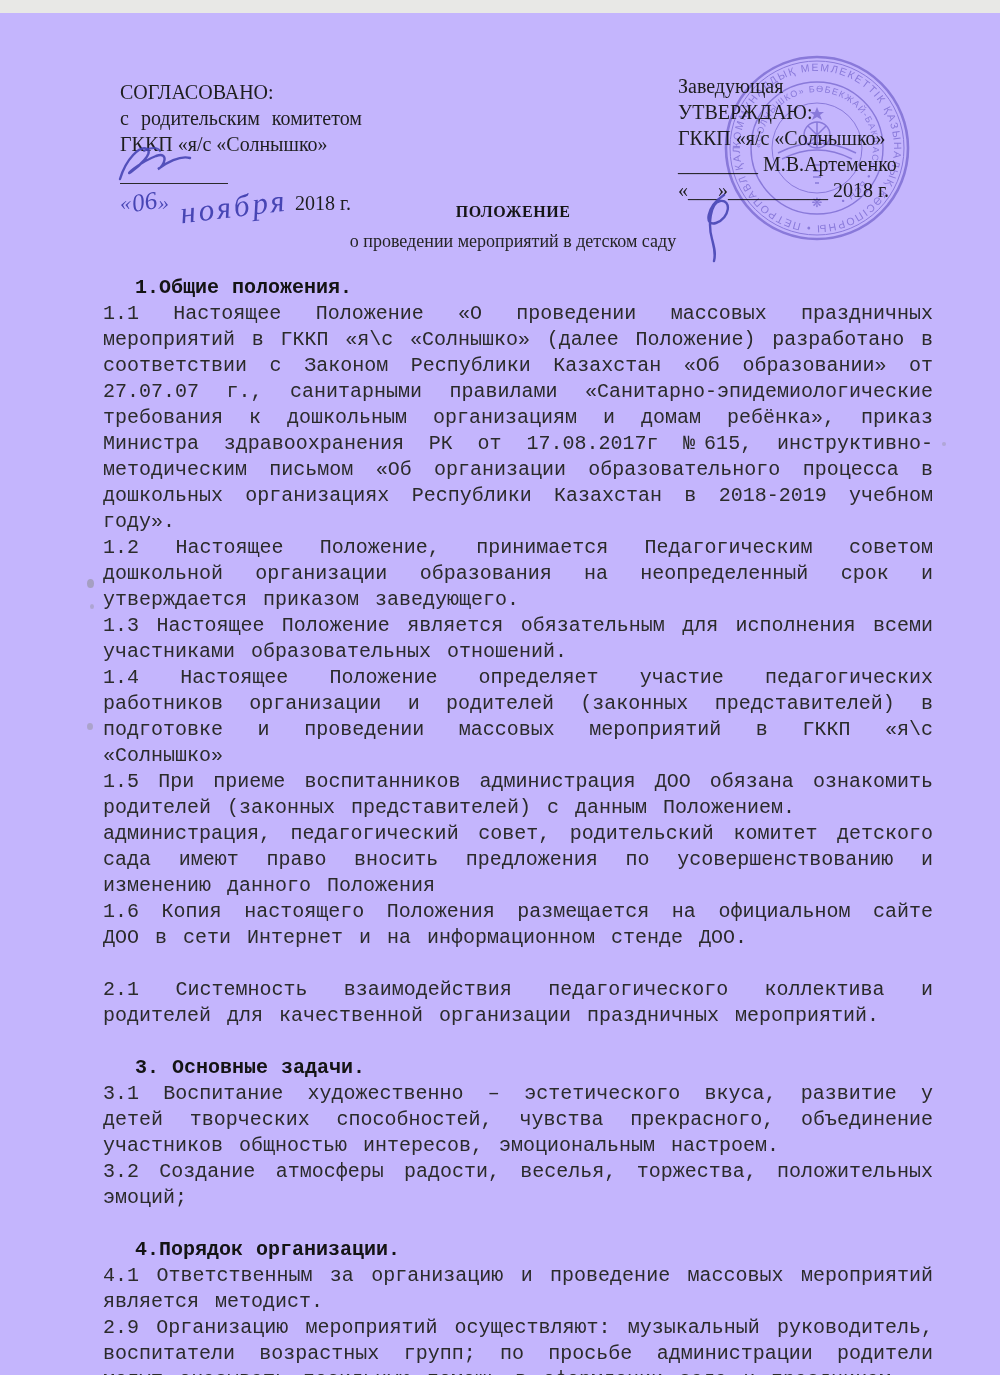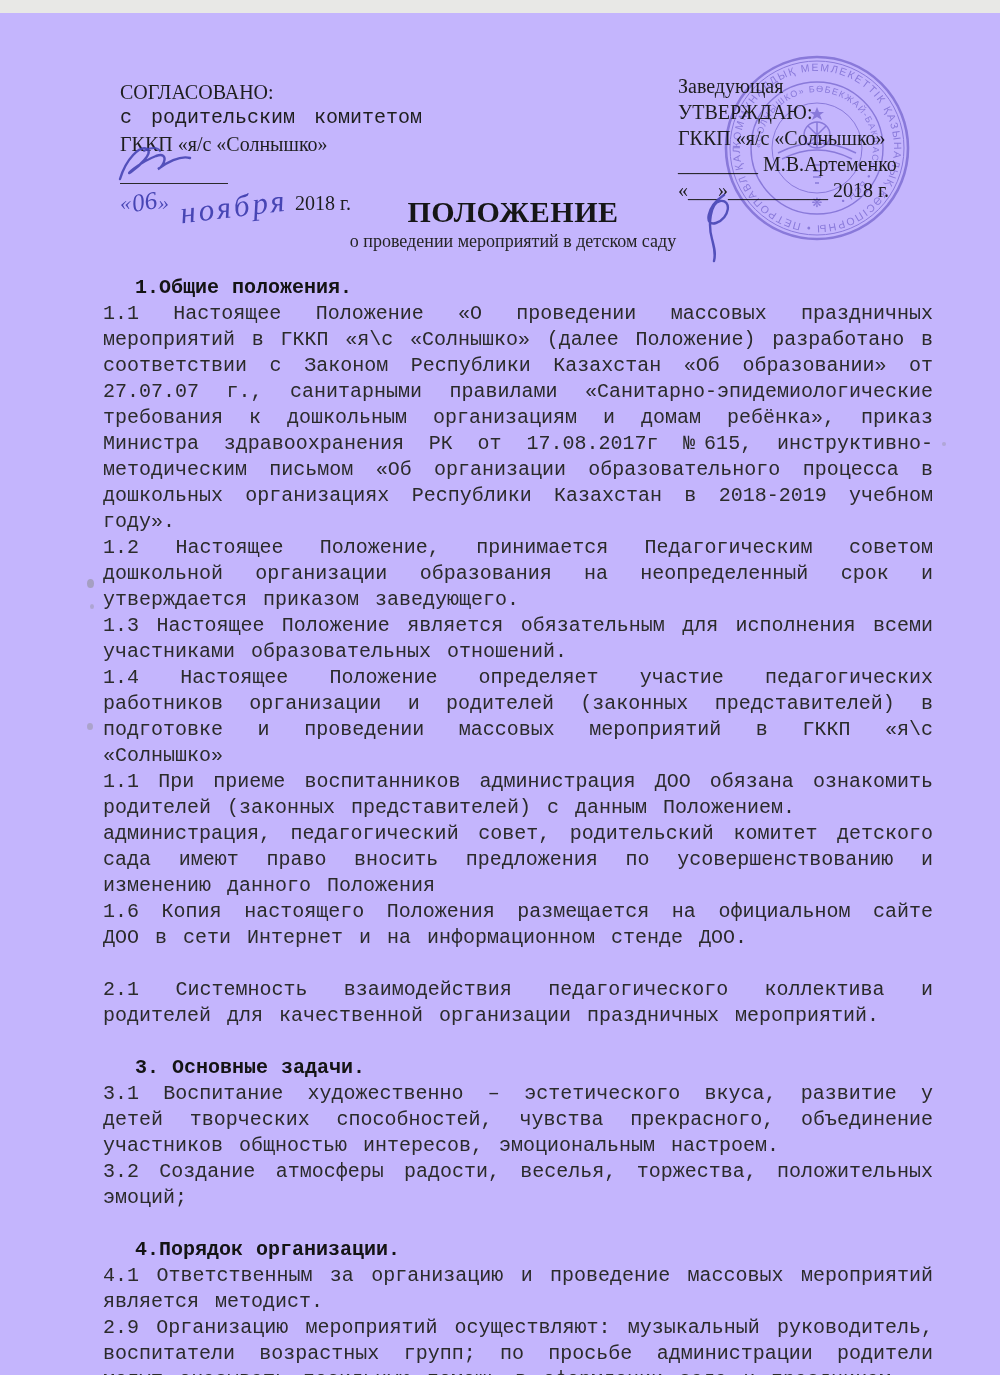--- a/index.html
+++ b/index.html
@@ -12,21 +12,21 @@
     overflow:hidden;
     font-family:"Liberation Serif","DejaVu Serif",serif;
     color:#2b2b2b;
   }
   
   .header { position:relative; height:122px; margin-top:60px; }
   .approval-left {
     position:absolute; left:120px; top:6px;
     font-size:20px; line-height:26px; color:#1e1e1e;
   }
-  .approval-left .wide { word-spacing:7px;font-family:Liberation Mono, monospace; }
+  .approval-left .wide { word-spacing:7px; }
   .approval-right {
     position:absolute; left:678px; top:0px;
     font-size:20px; line-height:26px; color:#1e1e1e;
   }
   .sig-slot { position:relative; height:30px; }
   .sig-line {
     position:absolute; left:0; bottom:3px;
     width:108px; border-bottom:1.6px solid #2a2a2a;
   }
   .sig-left-svg { position:absolute; left:-6px; top:-18px; }
@@ -40,21 +40,21 @@
   }
   
   .stamp {
     position:absolute; left:716px; top:-26px;
     width:202px; height:202px;
     opacity:0.6; mix-blend-mode:multiply;
     pointer-events:none;
   }
   
   .title-area { width:820px; margin-left:103px; text-align:center; margin-top:2px; }
-  .doc-title { font-size:30px; font-weight:bold; line-height:30px; color:#161616; letter-spacing:0.5px; }
+  .doc-title { font-size:16px; font-weight:bold; line-height:30px; color:#161616; letter-spacing:0.5px; }
   .doc-subtitle { font-size:18px; line-height:28px; color:#242424; }
   
   .content {
     width:830px; margin-left:103px; margin-top:20px;
     font-size:20px; line-height:26px;
     text-align:justify; word-spacing:4px;font-family:Liberation Mono, monospace;
   }
   .content h2 {
     font-size:20px; line-height:26px; margin:0; padding-left:32px;
     font-weight:bold; color:#141414; text-align:left; word-spacing:1px;
@@ -137,21 +137,21 @@
   </div>
 
   <div class="content">
 
     <section>
       <h2>1.Общие положения.</h2>
       <p>1.1 Настоящее Положение «О проведении массовых праздничных мероприятий в ГККП «я\с «Солнышко» (далее Положение) разработано в соответствии с Законом Республики Казахстан «Об образовании» от 27.07.07 г., санитарными правилами «Санитарно-эпидемиологические требования к дошкольным организациям и домам ребёнка», приказ Министра здравоохранения РК от 17.08.2017г №615, инструктивно-методическим письмом «Об организации образовательного процесса в дошкольных организациях Республики Казахстан в 2018-2019 учебном году».</p>
       <p>1.2 Настоящее Положение, принимается Педагогическим советом дошкольной организации образования на неопределенный срок и утверждается приказом заведующего.</p>
       <p>1.3 Настоящее Положение является обязательным для исполнения всеми участниками образовательных отношений.</p>
       <p>1.4 Настоящее Положение определяет участие педагогических работников организации и родителей (законных представителей) в подготовке и проведении массовых мероприятий в ГККП «я\с «Солнышко»</p>
-      <p>1.1 При приеме воспитанников администрация ДОО обязана ознакомить родителей (законных представителей) с данным Положением.</p>
+      <p>1.5 При приеме воспитанников администрация ДОО обязана ознакомить родителей (законных представителей) с данным Положением.</p>
       <p>администрация, педагогический совет, родительский комитет детского сада  имеют право вносить предложения по усовершенствованию и изменению данного Положения</p>
       <p>1.6 Копия настоящего Положения размещается на официальном сайте ДОО в сети Интернет и на информационном стенде ДОО.</p>
     </section>
 
     <section>
       <p>2.1 Системность взаимодействия  педагогического коллектива и родителей для качественной организации праздничных мероприятий.</p>
     </section>
 
     <section>
       <h2>3. Основные задачи.</h2>

